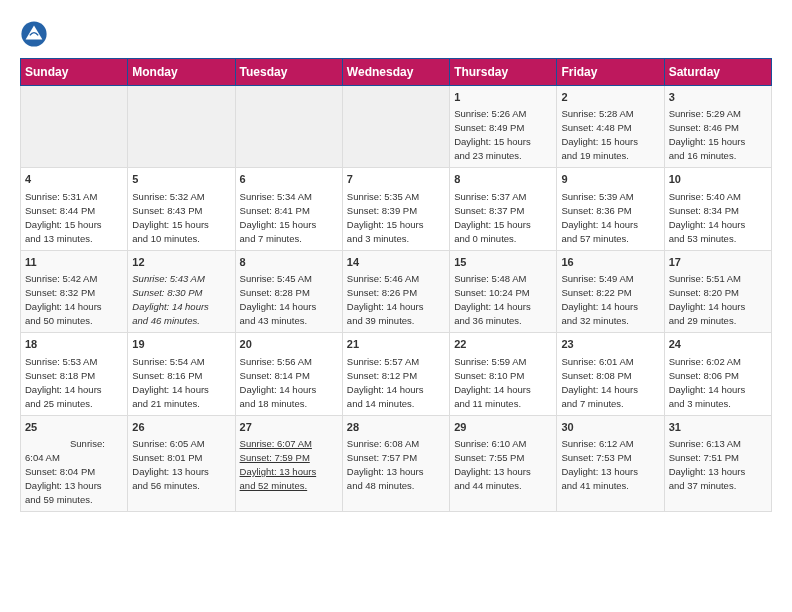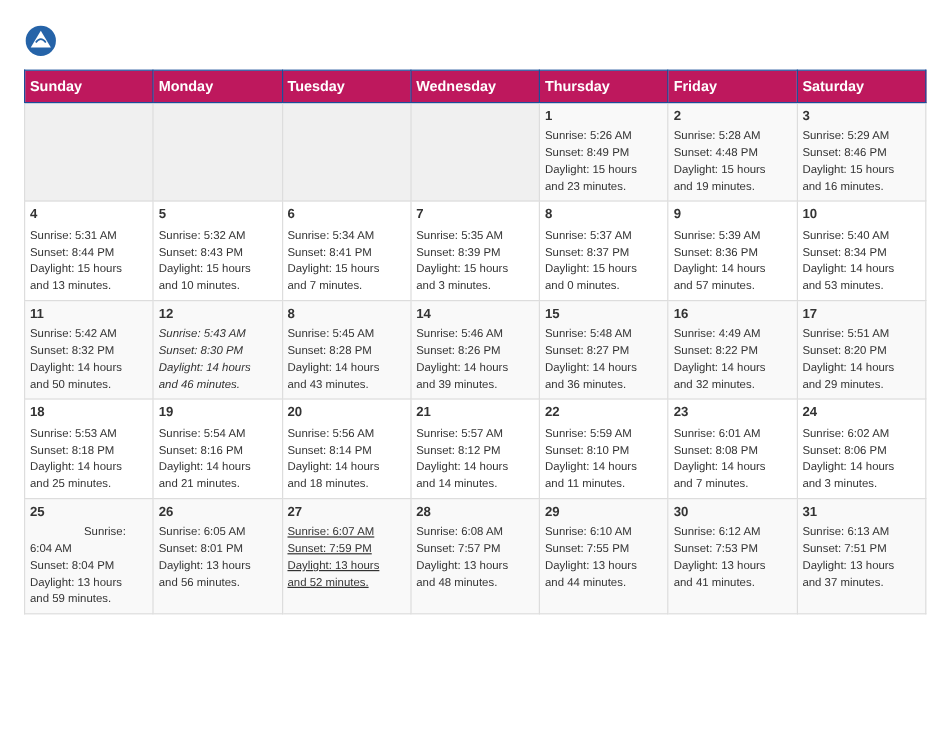--- a/index.html
+++ b/index.html
@@ -188,24 +188,24 @@
 and 46 minutes.</span></td>
         <td><span class="day-num">8</span><span class="day-info" style="white-space: pre-line;">Sunrise: 5:45 AM
 Sunset: 8:28 PM
 Daylight: 14 hours
 and 43 minutes.</span></td>
         <td><span class="day-num">14</span><span class="day-info" style="white-space: pre-line;">Sunrise: 5:46 AM
 Sunset: 8:26 PM
 Daylight: 14 hours
 and 39 minutes.</span></td>
         <td><span class="day-num">15</span><span class="day-info" style="white-space: pre-line;">Sunrise: 5:48 AM
-Sunset: 8:27 PM
+Sunset: 10:24 PM
 Daylight: 14 hours
 and 36 minutes.</span></td>
-        <td><span class="day-num">16</span><span class="day-info" style="white-space: pre-line;">Sunrise: 4:49 AM
+        <td><span class="day-num">16</span><span class="day-info" style="white-space: pre-line;">Sunrise: 5:49 AM
 Sunset: 8:22 PM
 Daylight: 14 hours
 and 32 minutes.</span></td>
         <td><span class="day-num">17</span><span class="day-info" style="white-space: pre-line;">Sunrise: 5:51 AM
 Sunset: 8:20 PM
 Daylight: 14 hours
 and 29 minutes.</span></td>
       </tr>
       <tr>
         <td><span class="day-num">18</span><span class="day-info" style="white-space: pre-line;">Sunrise: 5:53 AM

